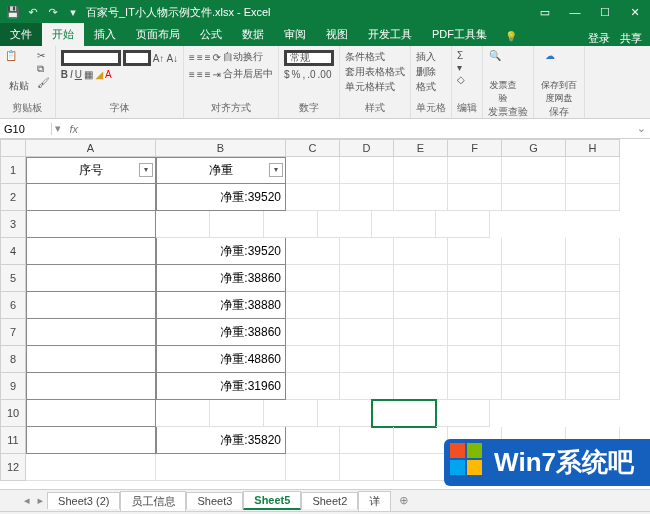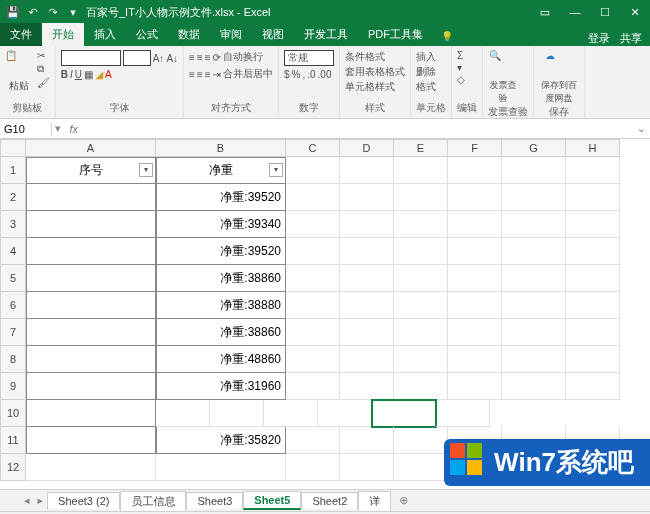--- a/index.html
+++ b/index.html
@@ -16,21 +16,21 @@
 .tabs .tab.active { background: #f2f2f2; color: #0d7a3e; }
 .tabs .tell { flex: 1; padding: 4px 8px; opacity: .8; font-size: 10px; display: flex; align-items: center; gap: 4px; }
 .tabs .right { display: flex; gap: 10px; padding-right: 8px; }
 .ribbon { height: 73px; background: #f2f2f2; border-bottom: 1px solid #d0d0d0; display: flex; font-size: 10px; color: #555; }
 .group { border-right: 1px solid #e0e0e0; padding: 2px 5px; display: flex; flex-direction: column; }
 .group .body { flex: 1; display: flex; gap: 4px; align-items: flex-start; padding-top: 2px; }
 .group .label { text-align: center; font-size: 10px; color: #666; padding-bottom: 1px; }
 .bigico { width: 28px; height: 28px; }
 .vstack { display: flex; flex-direction: column; align-items: center; gap: 1px; font-size: 10px; }
 .mini-row { display: flex; gap: 2px; align-items: center; }
-.btn-s { border: 1px solid #404040; background: #fff; padding: 0 3px; font-size: 10px; height: 16px; display: inline-flex; align-items: center; }
+.btn-s { border: 3px solid #404040; background: #fff; padding: 0 3px; font-size: 10px; height: 16px; display: inline-flex; align-items: center; }
 .namebox-row { height: 20px; background: #fff; border-bottom: 1px solid #d0d0d0; display: flex; align-items: center; font-size: 11px; }
 .namebox { width: 52px; border-right: 1px solid #d0d0d0; padding: 0 4px; }
 .fx { padding: 0 6px; color: #777; font-style: italic; }
 .formula { flex: 1; padding: 0 4px; }
 .grid-wrap { position: relative; height: 350px; overflow: hidden; background: #fff; }
 .colhdr { display: flex; height: 18px; font-size: 11px; }
 .corner { width: 26px; border: 1px solid #d0d0d0; background: #f5f5f5; }
 .ch { border: 1px solid #d0d0d0; border-left: none; background: #f5f5f5; text-align: center; line-height: 16px; color: #444; }
 .row { display: flex; height: 27px; }
 .rh { width: 26px; border: 1px solid #d0d0d0; border-top: none; background: #f5f5f5; text-align: center; font-size: 11px; display: flex; align-items: center; justify-content: center; color: #444; }
@@ -66,20 +66,21 @@
     <span>—</span>
     <span>☐</span>
     <span>✕</span>
   </div>
 </div>
 
 <div class="tabs">
   <div class="tab file">文件</div>
   <div class="tab active">开始</div>
   <div class="tab">插入</div>
+  <div class="tab">页面布局</div>
   <div class="tab">公式</div>
   <div class="tab">数据</div>
   <div class="tab">审阅</div>
   <div class="tab">视图</div>
   <div class="tab">开发工具</div>
   <div class="tab">PDF工具集</div>
   <div class="tell">
       <span>💡</span>
     </div>
   <div class="right">
@@ -237,21 +238,20 @@
         <div class="cell" style="width:54px"></div>
         <div class="cell" style="width:54px"></div>
         <div class="cell" style="width:54px"></div>
         <div class="cell" style="width:54px"></div>
         <div class="cell" style="width:64px"></div>
         <div class="cell" style="width:54px"></div>
       </div>
       <div class="row databorder">
         <div class="rh">3</div>
         <div class="cell dA" style="width:130px"></div>
-        <div class="cell dB" style="width:130px">净重:39340</div>
         <div class="cell" style="width:54px"></div>
         <div class="cell" style="width:54px"></div>
         <div class="cell" style="width:54px"></div>
         <div class="cell" style="width:54px"></div>
         <div class="cell" style="width:64px"></div>
         <div class="cell" style="width:54px"></div>
       </div>
       <div class="row databorder">
         <div class="rh">4</div>
         <div class="cell dA" style="width:130px"></div>

